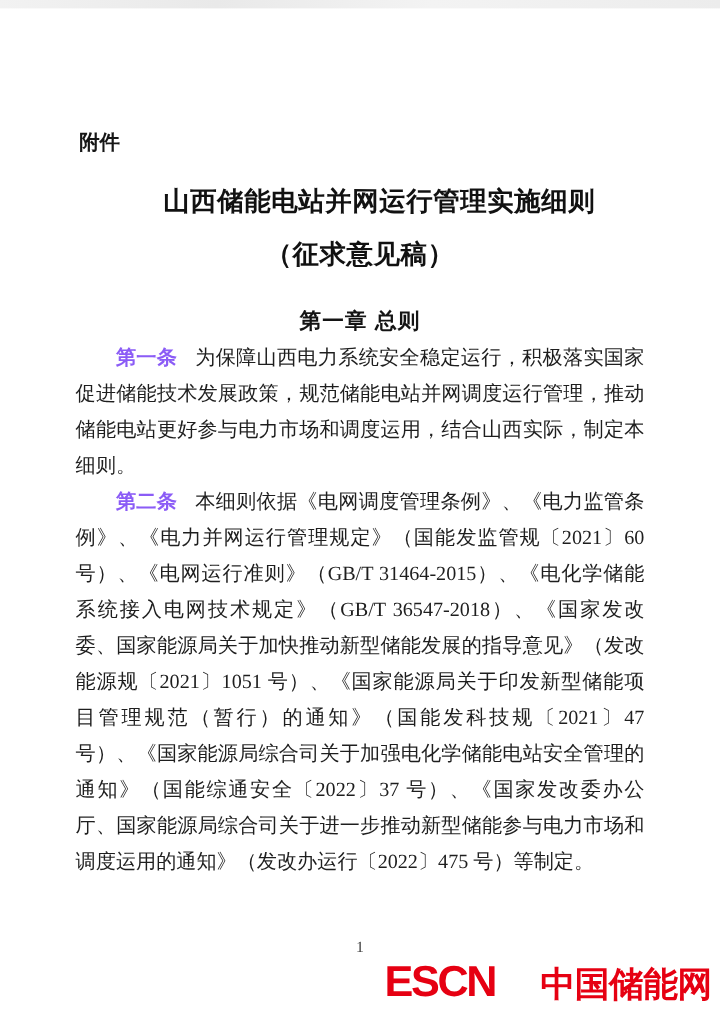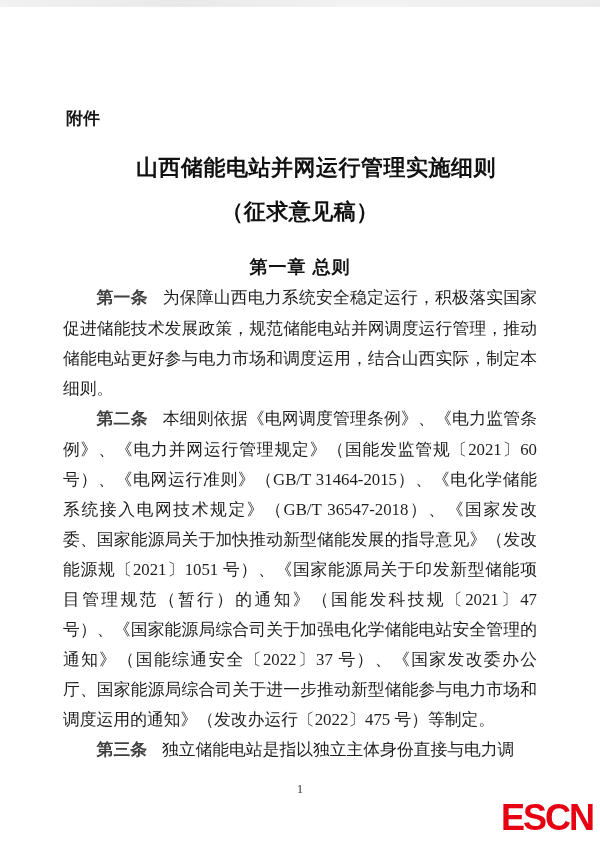--- a/index.html
+++ b/index.html
@@ -83,23 +83,23 @@
     font-size: 16.8px;
     line-height: 30px;
     text-align: justify;
     color: #1e1e1e;
   }
   .para {
     margin: 0;
     text-indent: 2em;
   }
   .para-label {
-    font-family: Liberation Mono, monospace;
+    font-family: Liberation Serif, serif;
     font-weight: bold;
-    color: #404040;
+    color: #8b5cf6;
     margin-right: 15px;
   }
   .page-number {
     position: absolute;
     top: 781px;
     left: 0;
     width: 100%;
     text-align: center;
     font-size: 13px;
     color: #3d3d3d;
@@ -141,22 +141,22 @@
 
   <div class="subtitle">（征求意见稿）</div>
 
   <div class="chapter">第一章 总则</div>
 
   <div class="body-text">
     <p class="para"><span class="para-label">第一条</span><span class="para-body">为保障山西电力系统安全稳定运行，积极落实国家促进储能技术发展政策，规范储能电站并网调度运行管理，推动储能电站更好参与电力市场和调度运用，结合山西实际，制定本细则。</span></p>
 
     <p class="para"><span class="para-label">第二条</span><span class="para-body">本细则依据《电网调度管理条例》、《电力监管条例》、《电力并网运行管理规定》（国能发监管规〔2021〕60 号）、《电网运行准则》（GB/T 31464-2015）、《电化学储能系统接入电网技术规定》（GB/T 36547-2018）、《国家发改委、国家能源局关于加快推动新型储能发展的指导意见》（发改能源规〔2021〕1051 号）、《国家能源局关于印发新型储能项目管理规范（暂行）的通知》（国能发科技规〔2021〕47 号）、《国家能源局综合司关于加强电化学储能电站安全管理的通知》（国能综通安全〔2022〕37 号）、《国家发改委办公厅、国家能源局综合司关于进一步推动新型储能参与电力市场和调度运用的通知》（发改办运行〔2022〕475 号）等制定。</span></p>
 
-    <p class="para"><span class="para-label">第三条</span><span class="para-body">独立储能电站是指以独立主体身份直接与电力调</span></p>
   </div>
 
   <div class="page-number">1</div>
 
   <div class="logo" style="color: rgb(230, 0, 18); gap: 38px;">
     <span class="logo-latin">ESCN</span>
+    <span class="logo-cn">中国储能网</span>
   </div>
 
 </div>
 
 </body></html>

